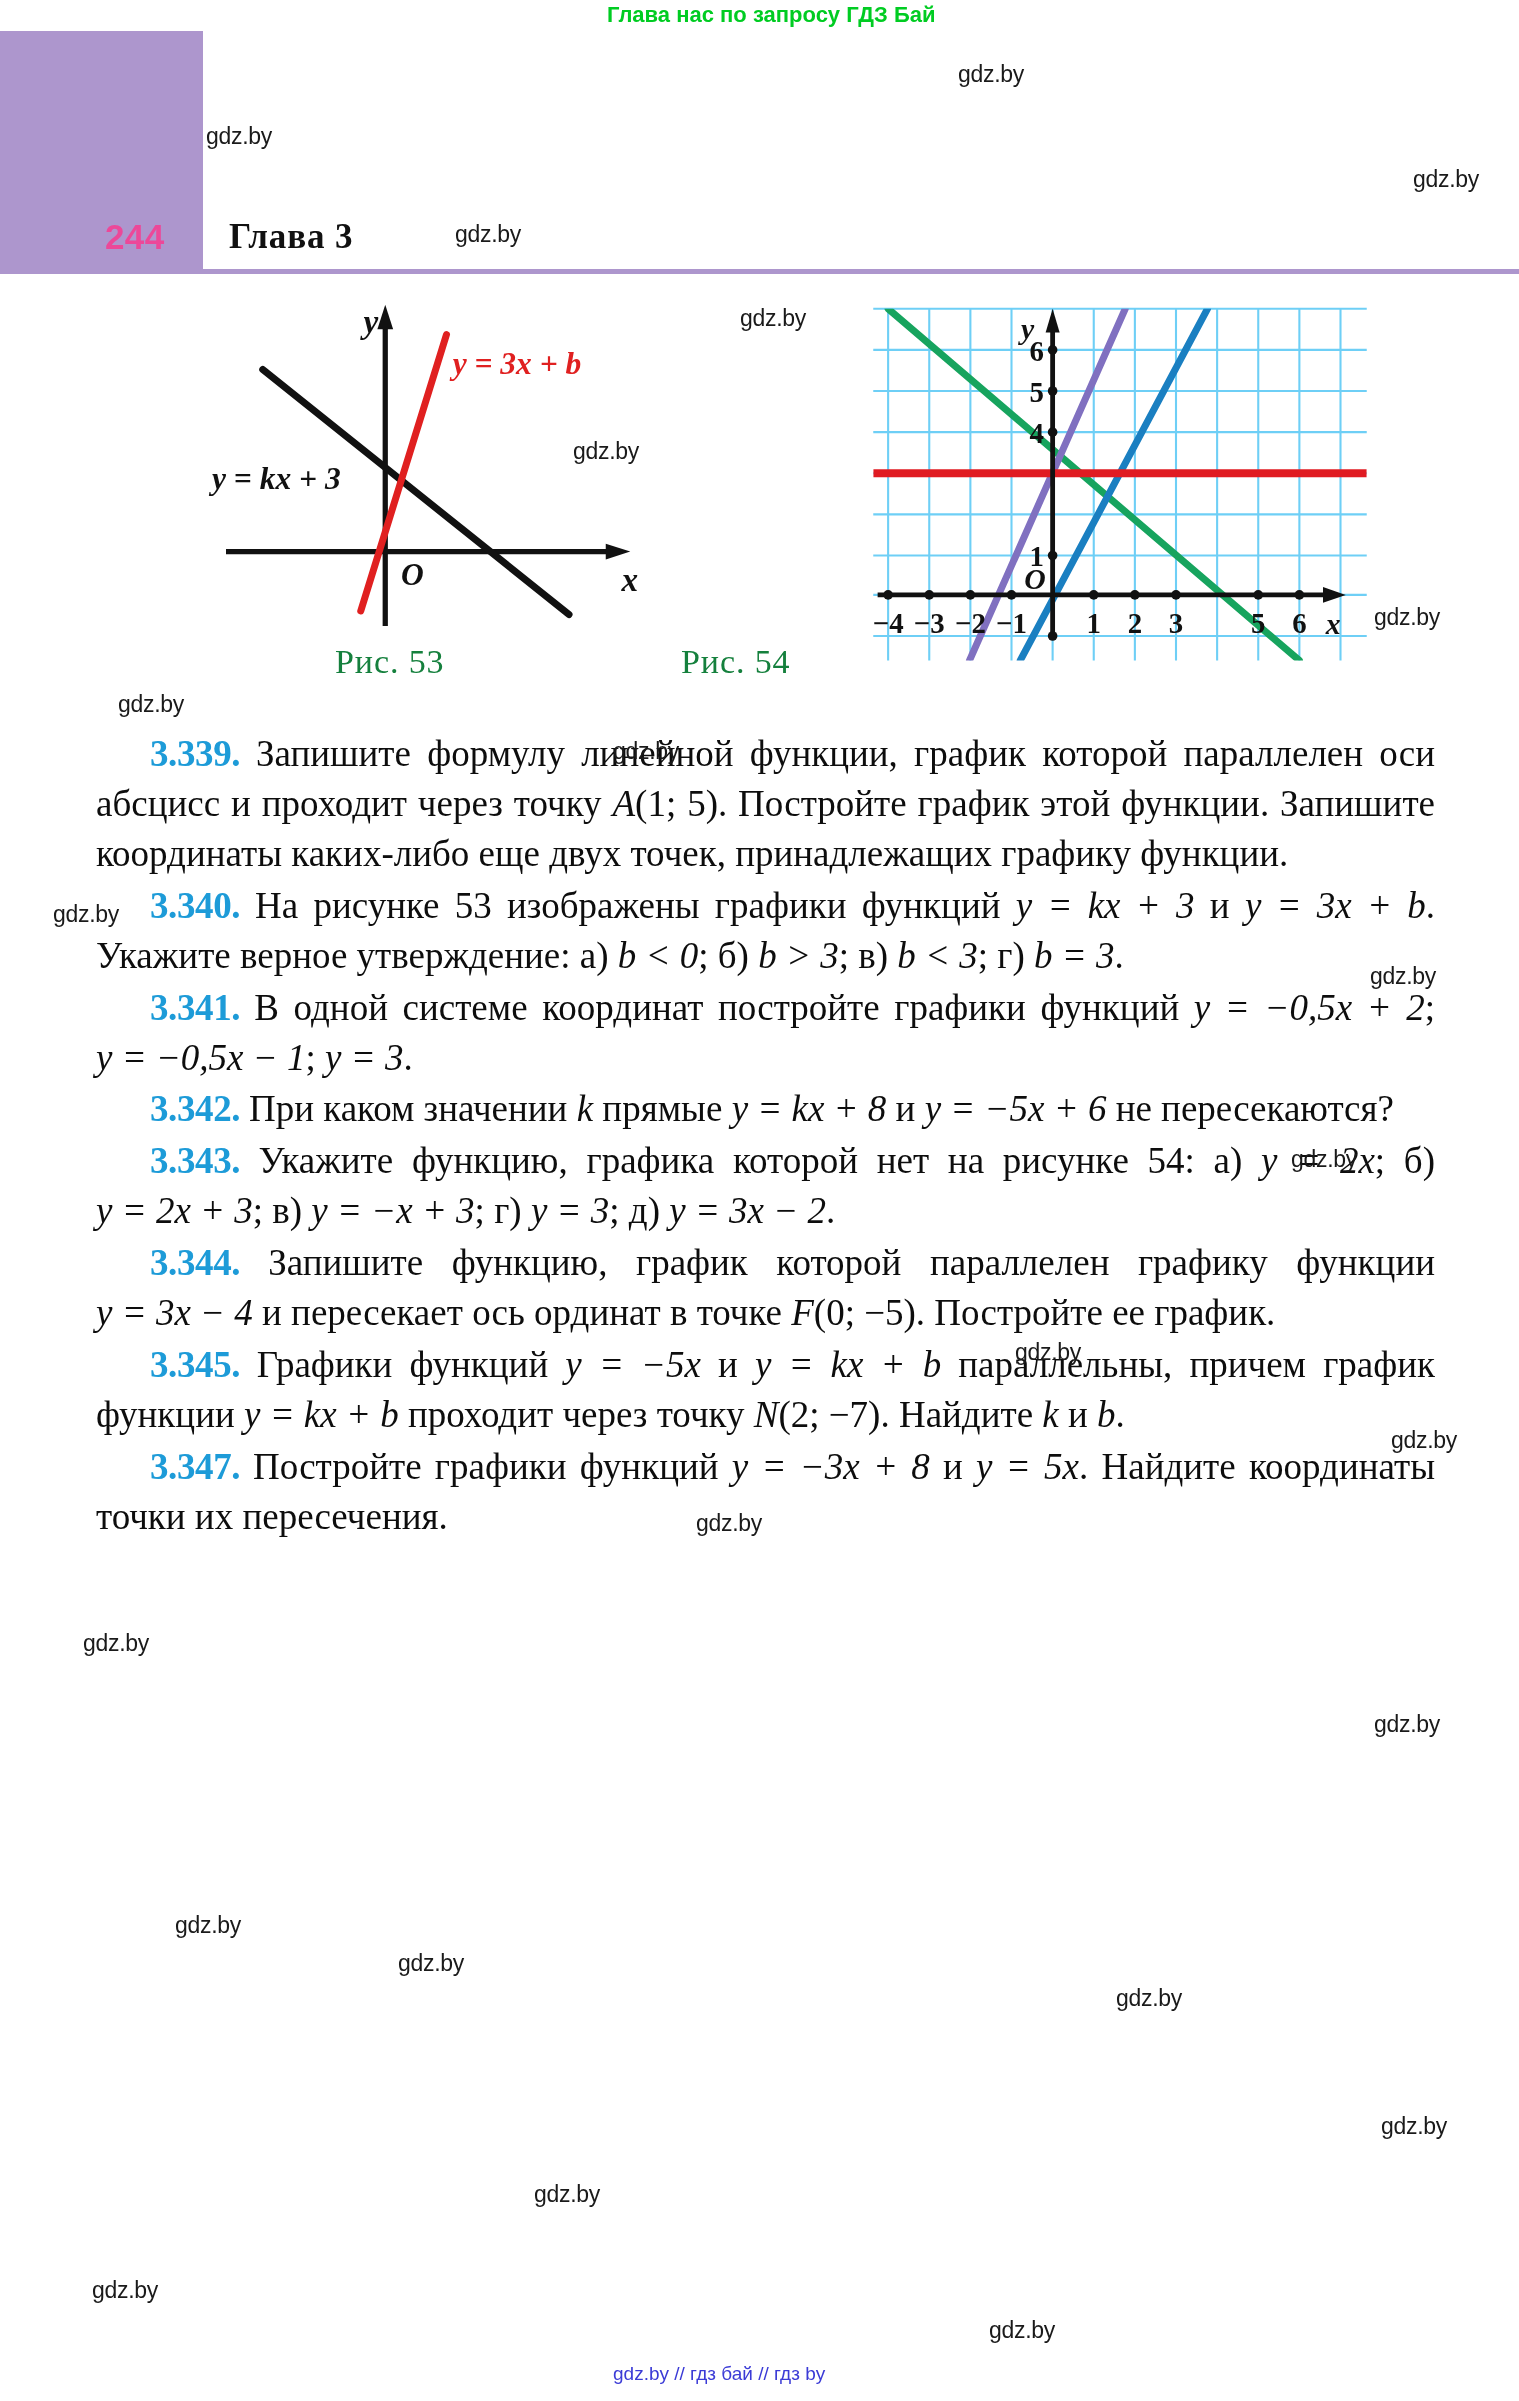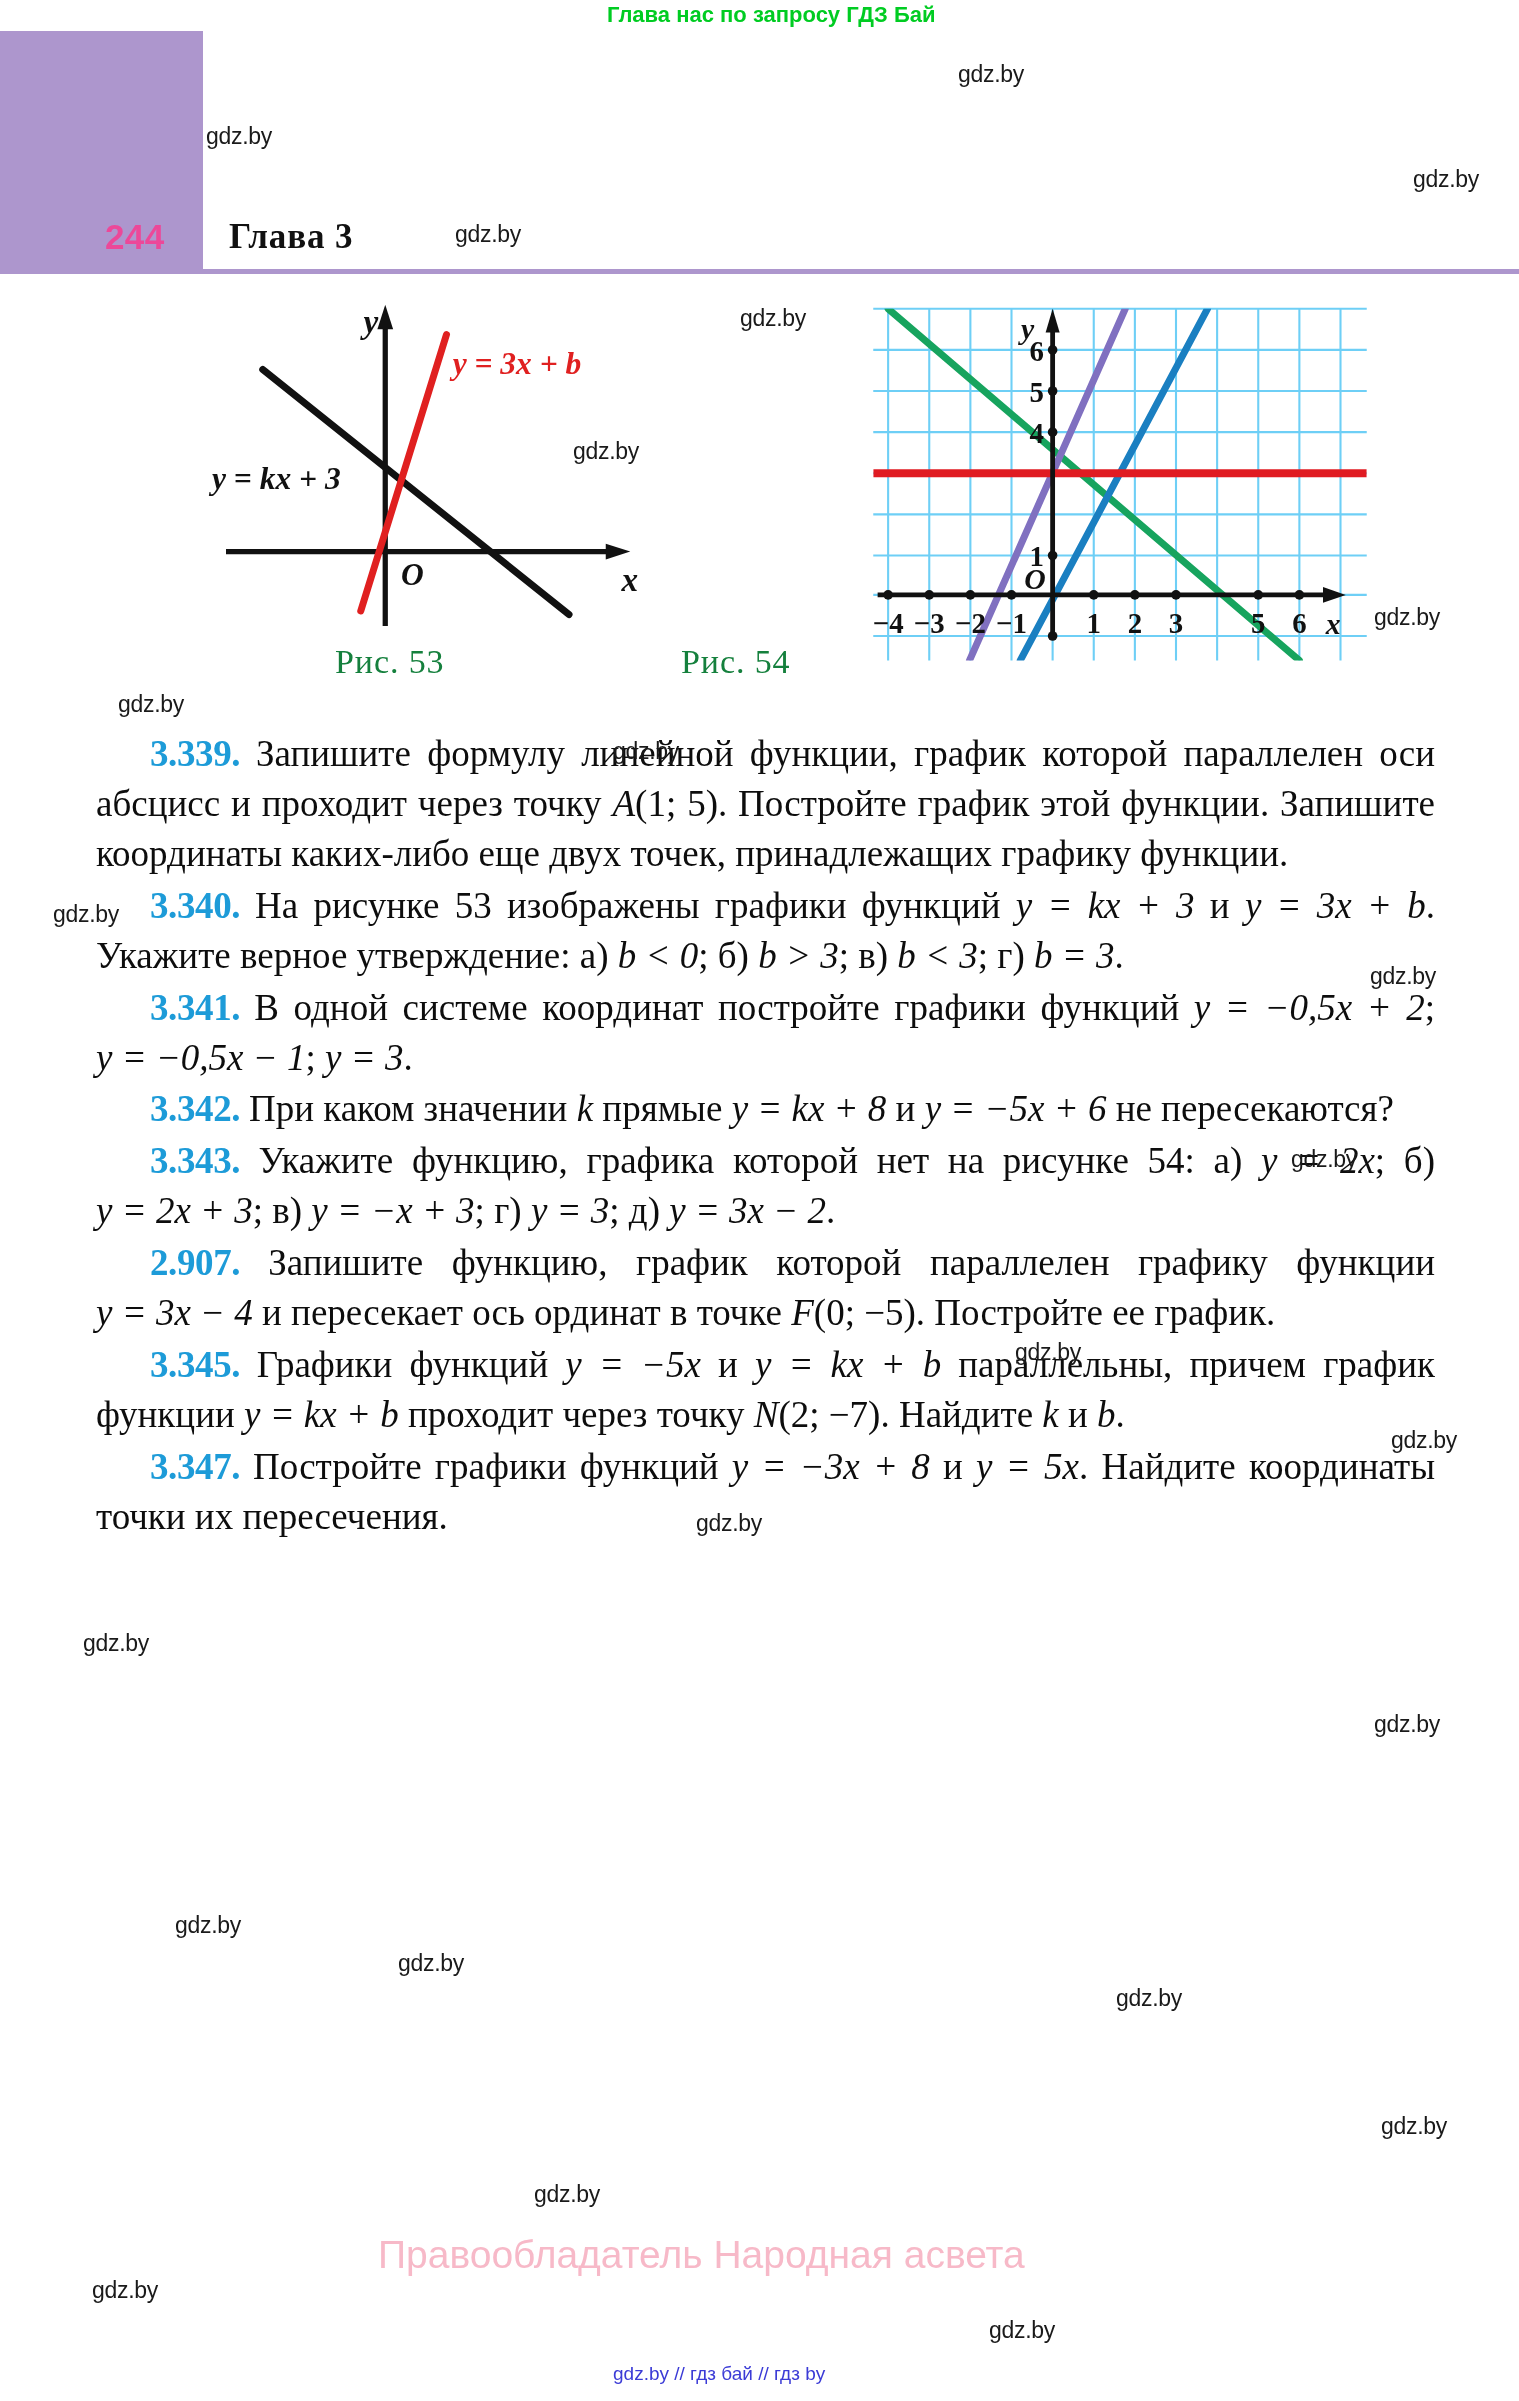--- a/index.html
+++ b/index.html
@@ -237,26 +237,25 @@
 
   <div class="fig-cap fig-cap-53">Рис. 53</div>
   <div class="fig-cap fig-cap-54">Рис. 54</div>
 
   <div class="body-text" id="exercise-list">
       <p class="ex"><span class="num">3.339. </span><span>Запишите формулу линейной функции, график которой параллелен оси абсцисс и проходит через точку </span><span class="m nb">A</span><span>(1; 5). Постройте график этой функции. Запишите координаты каких-либо еще двух точек, принадлежащих графику функции.</span></p>
       <p class="ex"><span class="num">3.340. </span><span>На рисунке 53 изображены графики функций </span><span class="m nb">y = kx + 3</span><span> и </span><span class="m nb">y = 3x + b</span><span>. Укажите верное утверждение: а) </span><span class="m nb">b &lt; 0</span><span>; б) </span><span class="m nb">b &gt; 3</span><span>; в) </span><span class="m nb">b &lt; 3</span><span>; г) </span><span class="m nb">b = 3</span><span>.</span></p>
       <p class="ex"><span class="num">3.341. </span><span>В одной системе координат постройте графики функций </span><span class="m nb">y = −0,5x + 2</span><span>; </span><span class="m nb">y = −0,5x − 1</span><span>; </span><span class="m nb">y = 3</span><span>.</span></p>
       <p class="ex"><span class="num">3.342. </span><span>При каком значении </span><span class="m nb">k</span><span> прямые </span><span class="m nb">y = kx + 8</span><span> и </span><span class="m nb">y = −5x + 6</span><span> не пересекаются?</span></p>
       <p class="ex"><span class="num">3.343. </span><span>Укажите функцию, графика которой нет на рисунке 54: а) </span><span class="m nb">y = 2x</span><span>; б) </span><span class="m nb">y = 2x + 3</span><span>; в) </span><span class="m nb">y = −x + 3</span><span>; г) </span><span class="m nb">y = 3</span><span>; д) </span><span class="m nb">y = 3x − 2</span><span>.</span></p>
-      <p class="ex"><span class="num">2.907. </span><span>Запишите функцию, график которой параллелен графику функции </span><span class="m nb">y = 3x − 4</span><span> и пересекает ось ординат в точке </span><span class="m nb">F</span><span>(0; −5). Постройте ее график.</span></p>
+      <p class="ex"><span class="num">3.344. </span><span>Запишите функцию, график которой параллелен графику функции </span><span class="m nb">y = 3x − 4</span><span> и пересекает ось ординат в точке </span><span class="m nb">F</span><span>(0; −5). Постройте ее график.</span></p>
       <p class="ex"><span class="num">3.345. </span><span>Графики функций </span><span class="m nb">y = −5x</span><span> и </span><span class="m nb">y = kx + b</span><span> параллельны, причем график функции </span><span class="m nb">y = kx + b</span><span> проходит через точку </span><span class="m nb">N</span><span>(2; −7). Найдите </span><span class="m nb">k</span><span> и </span><span class="m nb">b</span><span>.</span></p>
       <p class="ex"><span class="num">3.347. </span><span>Постройте графики функций </span><span class="m nb">y = −3x + 8</span><span> и </span><span class="m nb">y = 5x</span><span>. Найдите координаты точки их пересечения.</span></p>
     </div>
 
-  <div class="wm-pink footer-pink">Правообладатель Народная асвета</div>
   <div class="wm-blue footer-blue">gdz.by  //  гдз бай  //  гдз by</div>
 
   <div id="watermark-layer">
       <div class="wm" style="left: 206px; top: 123px;">gdz.by</div>
       <div class="wm" style="left: 958px; top: 61px;">gdz.by</div>
       <div class="wm" style="left: 1413px; top: 166px;">gdz.by</div>
       <div class="wm" style="left: 455px; top: 221px;">gdz.by</div>
       <div class="wm" style="left: 740px; top: 305px;">gdz.by</div>
       <div class="wm" style="left: 573px; top: 438px;">gdz.by</div>
       <div class="wm" style="left: 1374px; top: 604px;">gdz.by</div>

